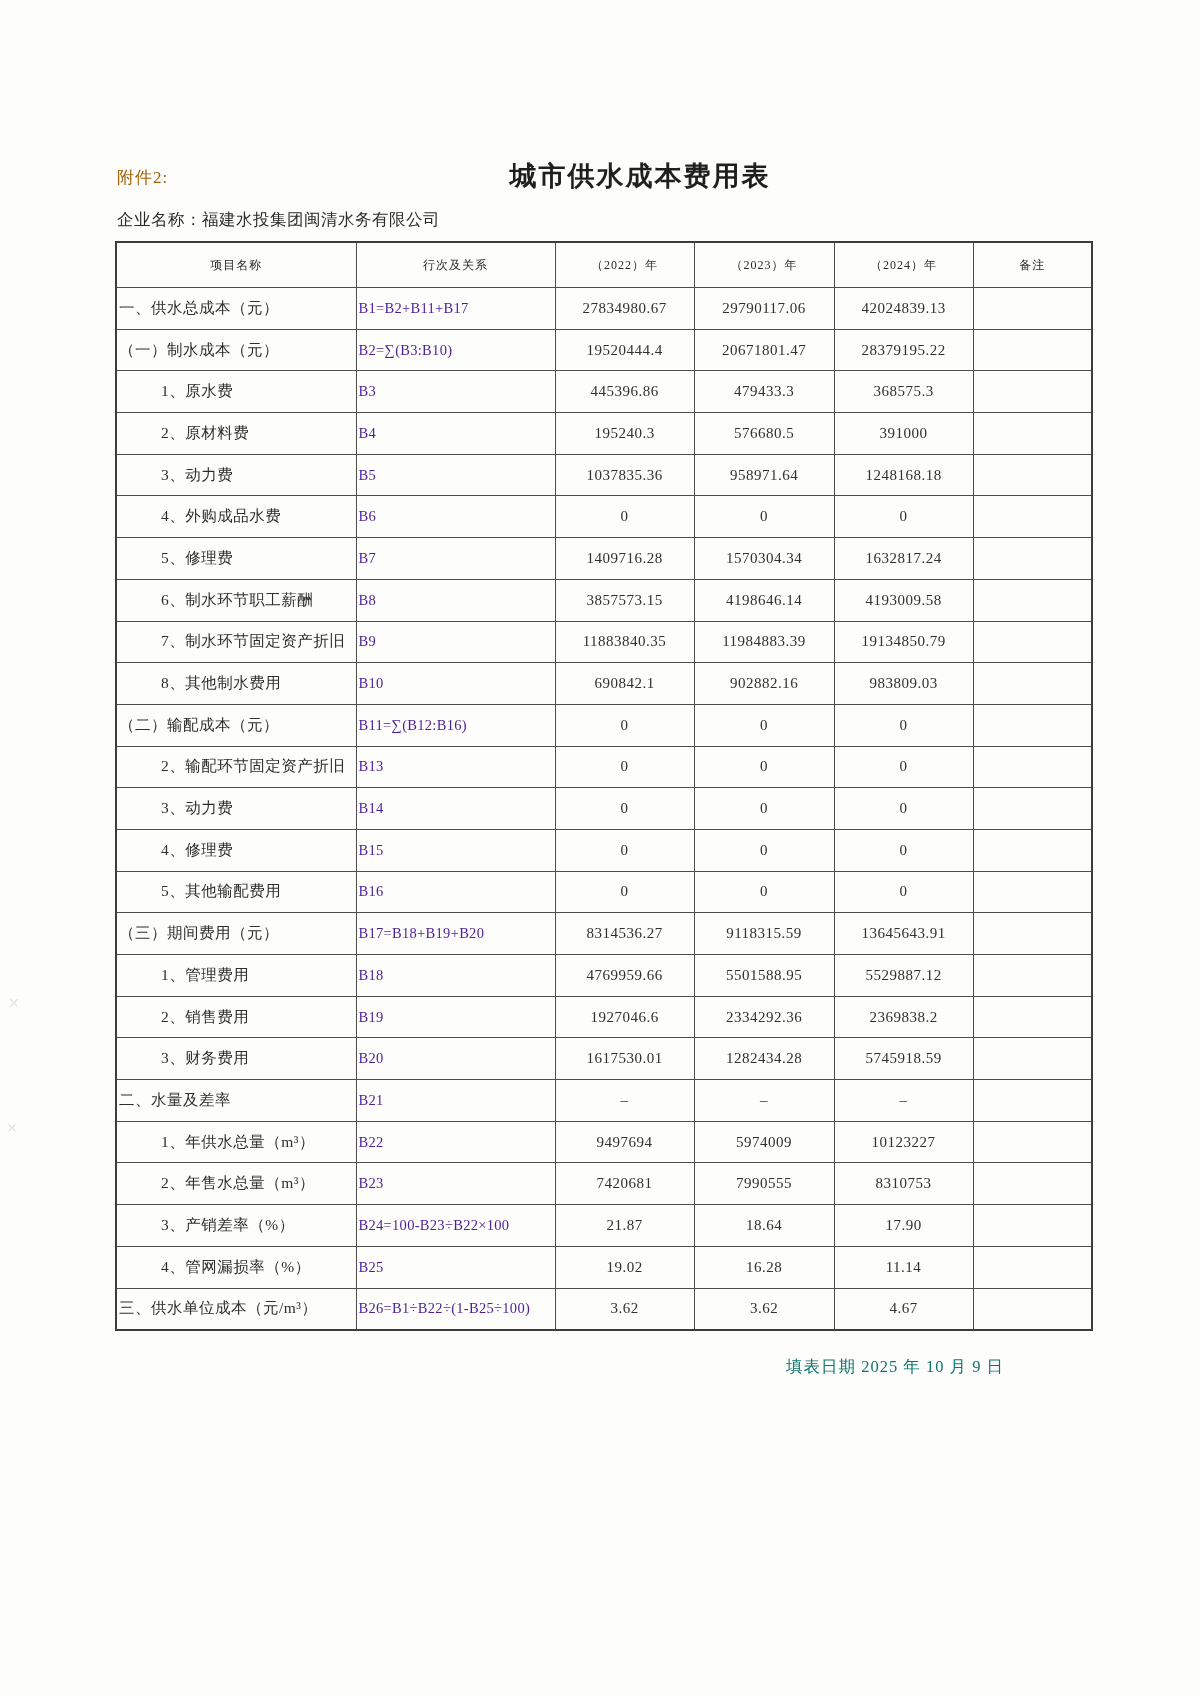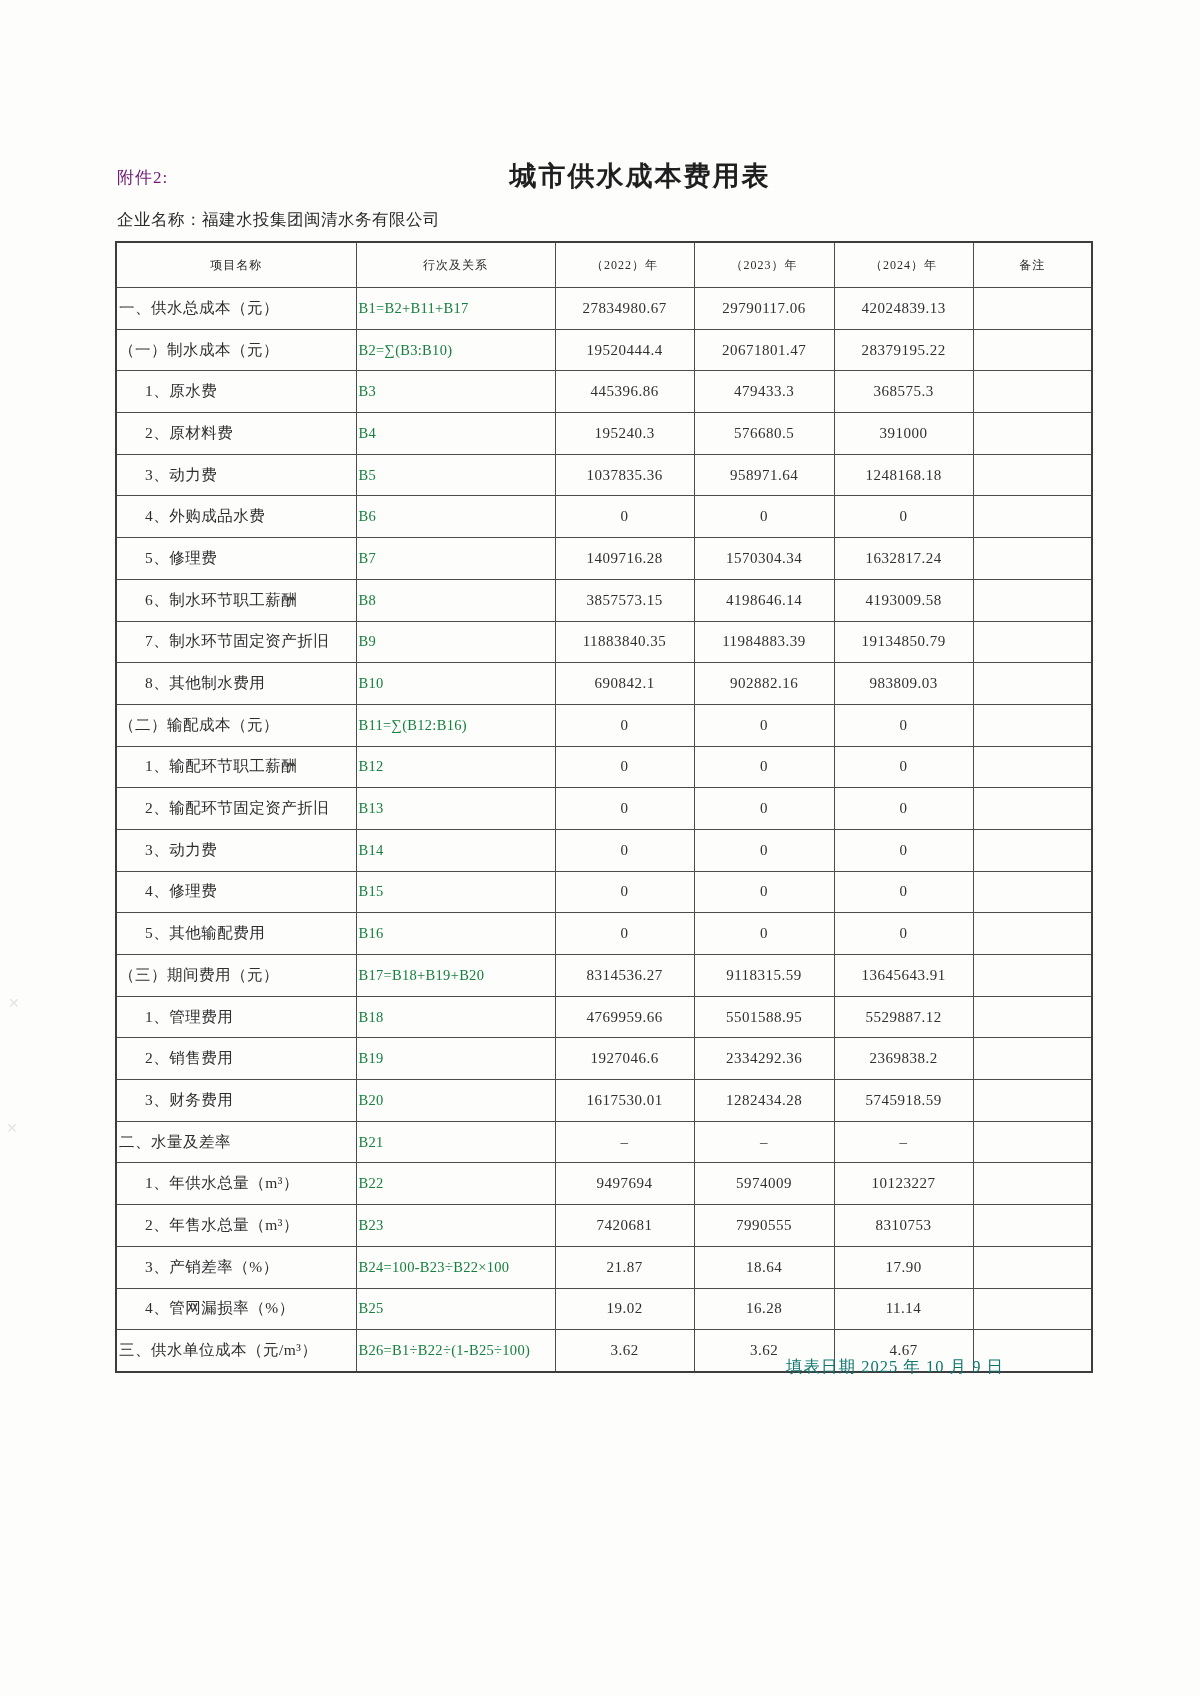--- a/index.html
+++ b/index.html
@@ -15,21 +15,21 @@
     overflow: hidden;
     font-family: "Liberation Serif", "DejaVu Serif", serif;
     color: #2e2e2e;
   }
   .attach-label {
     position: absolute;
     left: 117px;
     top: 166px;
     font-size: 17px;
     letter-spacing: 1px;
-    color: #701a75;
+    color: #a16207;
   }
   .doc-title {
     position: absolute;
     left: 0;
     top: 158px;
     width: 1280px;
     text-align: center;
     font-size: 27px;
     font-weight: bold;
     letter-spacing: 2px;
@@ -65,22 +65,22 @@
     height: 44px;
     font-weight: normal;
     font-size: 12px;
     text-align: center;
     letter-spacing: 1px;
     color: #2a2a2a;
   }
   table.cost-table td { height: 40.7px; vertical-align: middle; }
   td.c-name  { text-align: left;  font-size: 15.5px; letter-spacing: 0.5px; }
   td.c-name.lv0 { }
-  td.c-name.lv1 { padding-left: 28px; }
-  td.c-formula { text-align: left; padding-left: 4px; font-size: 14.5px; letter-spacing: 0.3px; color: #15803d; }
+  td.c-name.lv1 { padding-left: 44px; }
+  td.c-formula { text-align: left; padding-left: 4px; font-size: 14.5px; letter-spacing: 0.3px; color: #4c1d95; }
   td.c-val  { text-align: center; font-size: 15px; letter-spacing: 0.5px; color: #303030; }
   td.c-note { text-align: center; font-size: 15px; }
   .fill-date {
     position: absolute;
     left: 786px;
     top: 1356px;
     font-size: 16.5px;
     letter-spacing: 1px;
     color: #0f766e;
   }
@@ -205,28 +205,20 @@
   </tr>
         <tr>
     <td class="c-name lv0">（二）输配成本（元）</td>
     <td class="c-formula">B11=∑(B12:B16)</td>
     <td class="c-val">0</td>
     <td class="c-val">0</td>
     <td class="c-val">0</td>
     <td class="c-note"></td>
   </tr>
         <tr>
-    <td class="c-name lv1">1、输配环节职工薪酬</td>
-    <td class="c-formula">B12</td>
-    <td class="c-val">0</td>
-    <td class="c-val">0</td>
-    <td class="c-val">0</td>
-    <td class="c-note"></td>
-  </tr>
-        <tr>
     <td class="c-name lv1">2、输配环节固定资产折旧</td>
     <td class="c-formula">B13</td>
     <td class="c-val">0</td>
     <td class="c-val">0</td>
     <td class="c-val">0</td>
     <td class="c-note"></td>
   </tr>
         <tr>
     <td class="c-name lv1">3、动力费</td>
     <td class="c-formula">B14</td>

